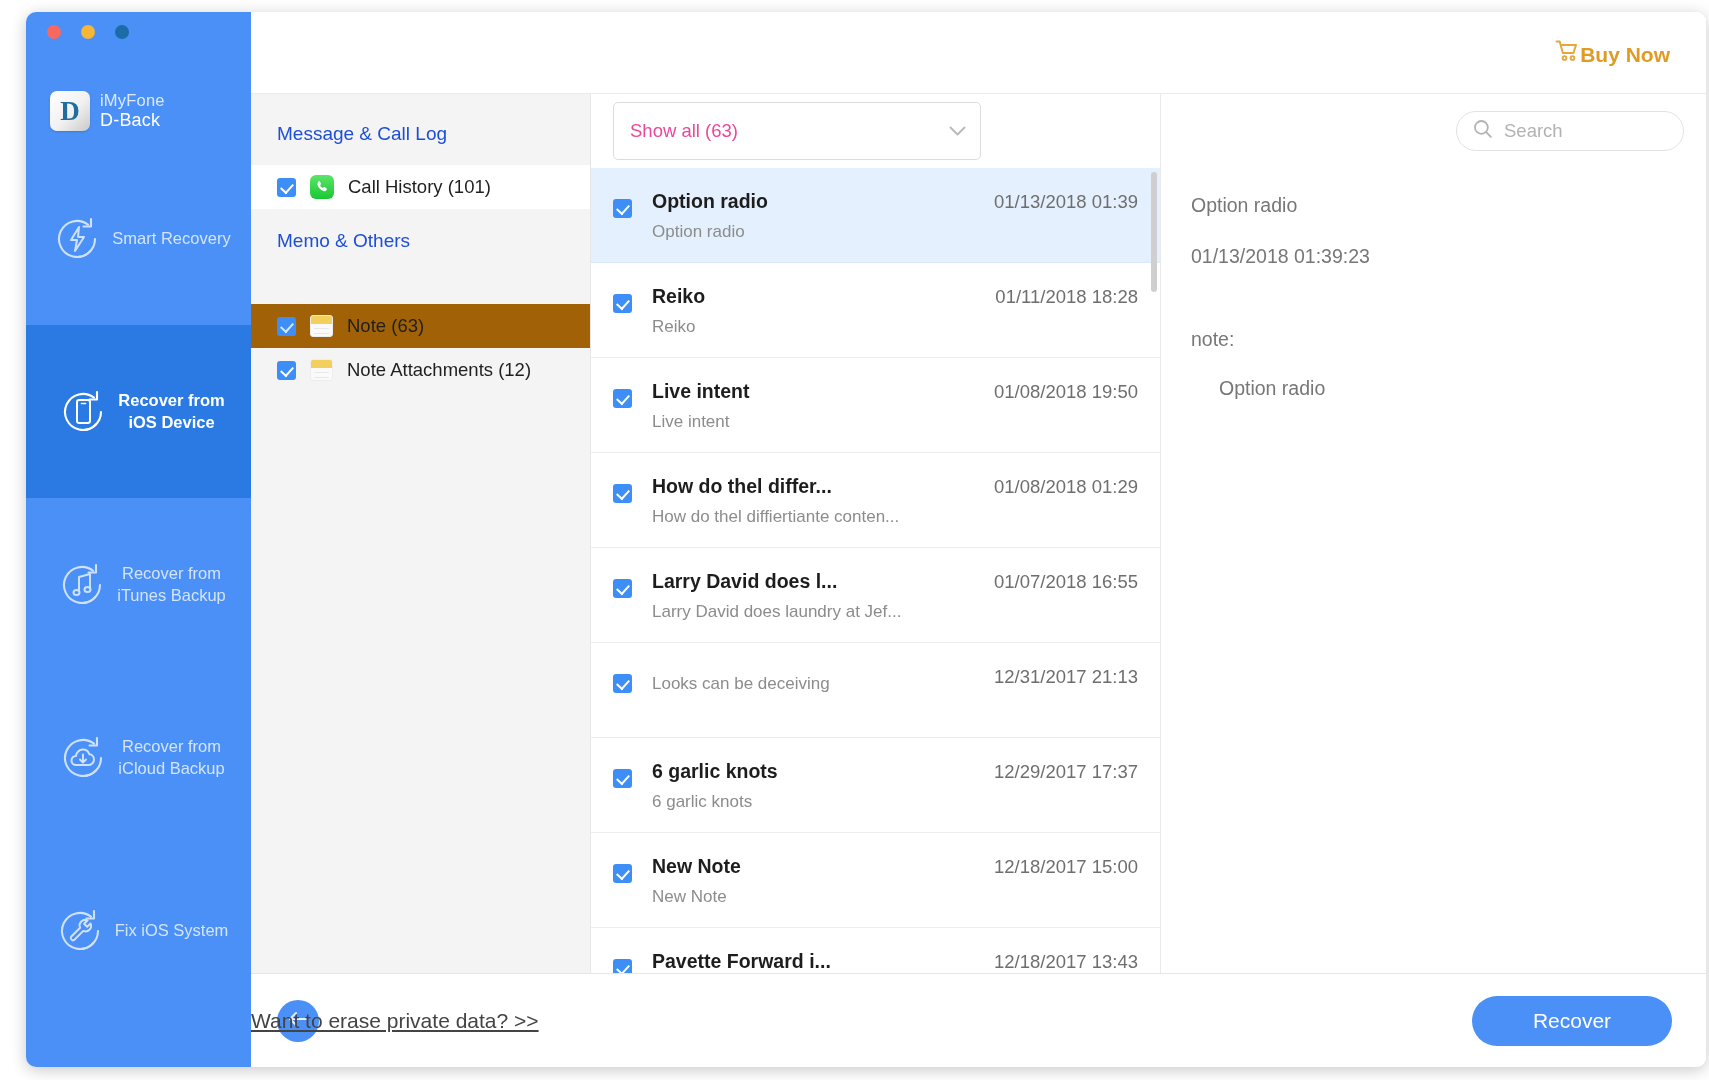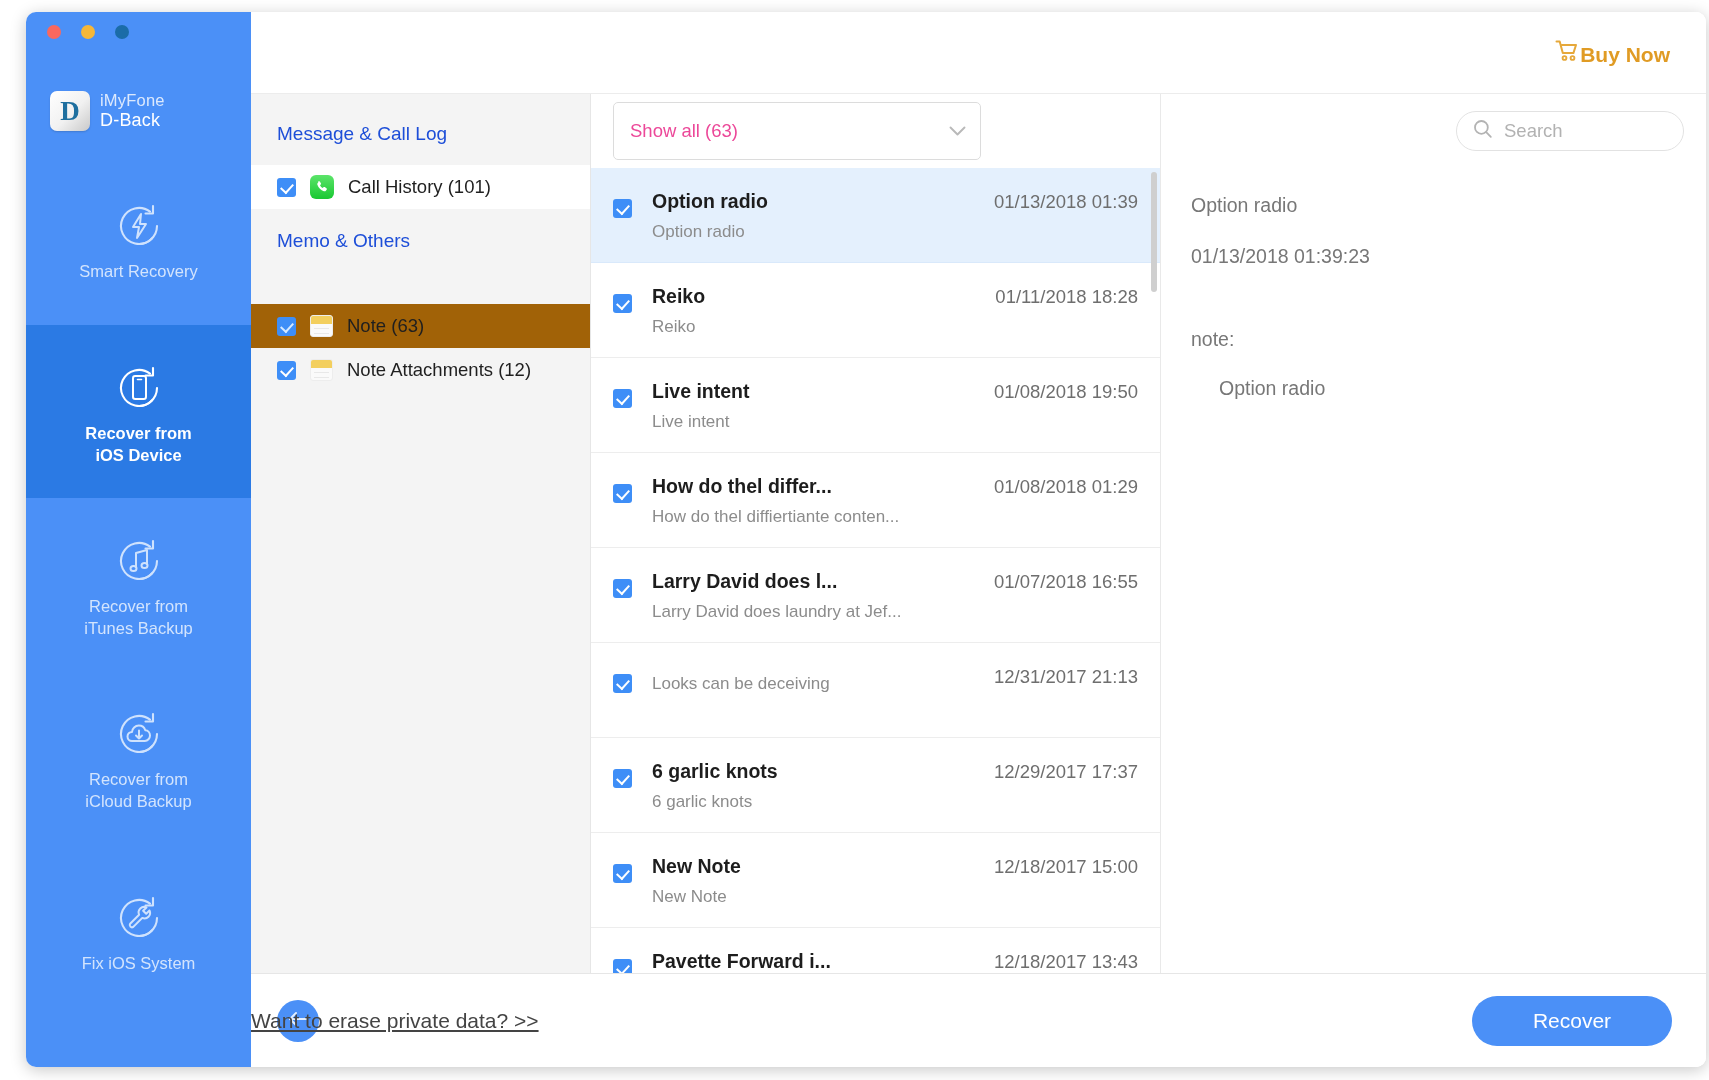--- a/index.html
+++ b/index.html
@@ -70,21 +70,21 @@
     color: #ffffff;
     font-weight: 400;
     letter-spacing: .2px;
     margin-top: 1px;
   }
 
   .nav { flex: 1; display: flex; flex-direction: column; }
   .nav-item {
     height: 173px;
     display: flex;
-    flex-direction: column;
+    flex-direction: row;
     align-items: center;
     justify-content: center;
     gap: 4px;
     color: #d4e5fe;
     cursor: pointer;
     position: relative;
   }
   .nav-item .nav-icon svg { display: block; }
   .nav-item .nav-icon svg * { stroke: #cfe2fd; }
   .nav-item.active { background: #2b7ae4; }

